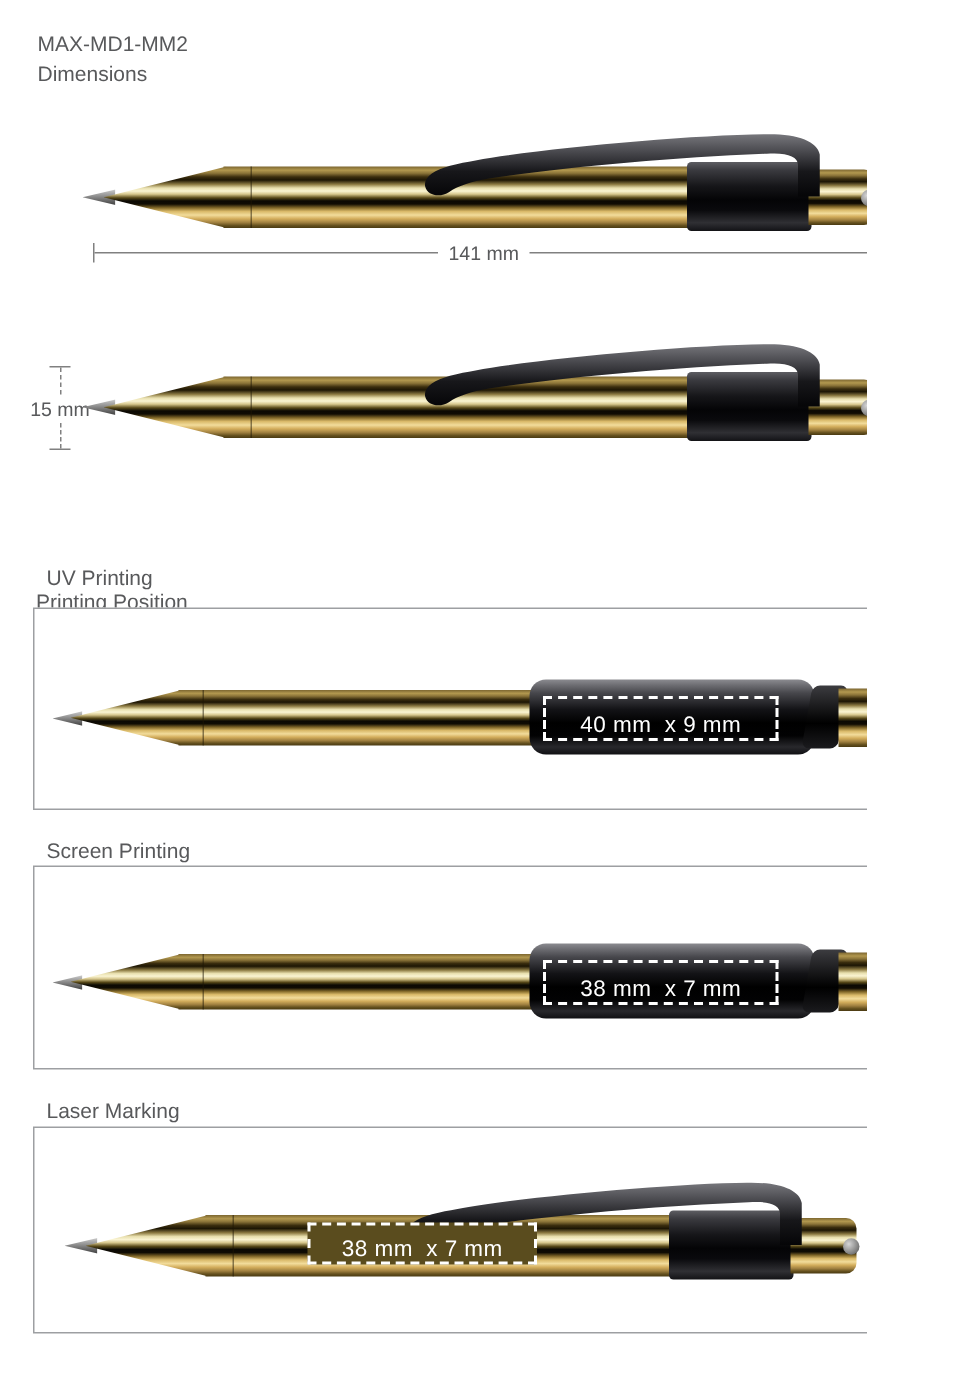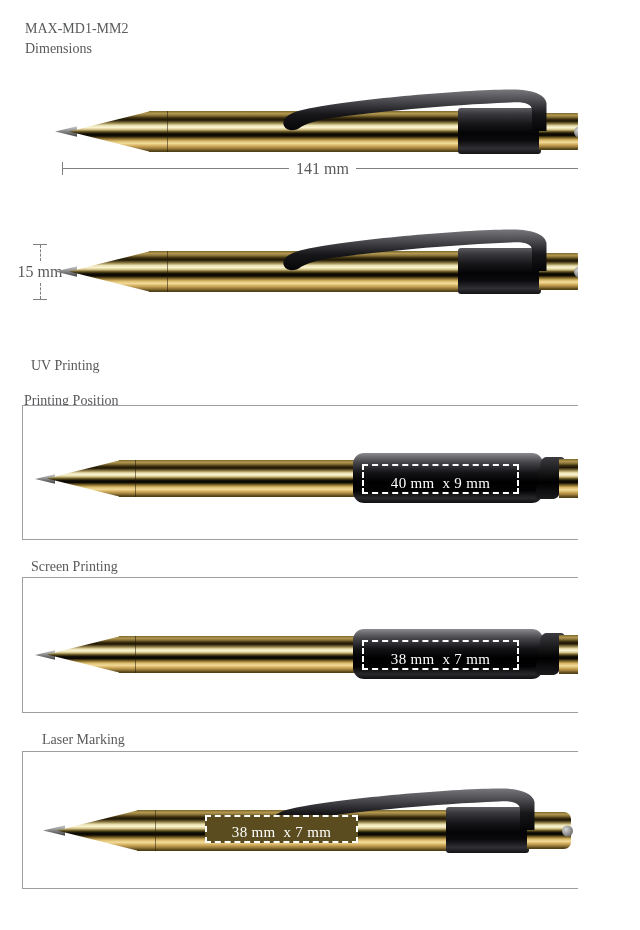--- a/index.html
+++ b/index.html
@@ -1,18 +1,18 @@
 <!DOCTYPE html>
 <html style="--text: #58595b; --box-border: #9d9fa2; --dim-line: #808080; --laser-area-bg: #5a4c1e; --print-label: #ffffff; --gold-highlight: #faf4d2; --gold-mid: #d3ad5c; --trim-black: #0a0a0c;"><head>
 <meta charset="utf-8">
 <style>
   html,body { margin:0; padding:0; background:#ffffff; }
   #page {
     position:relative; width:578px; height:930px; background:#ffffff;
-    font-family:Liberation Serif, serif; overflow:hidden;
+    font-family:Liberation Sans, sans-serif; overflow:hidden;
     color:var(--text,#58595b);
   }
 
   
   .header { position:absolute; left:25px; top:19px; line-height:20px; font-size:14px; color:var(--text,#58595b); }
   .small-heading { position:absolute; font-size:14px; color:var(--text,#58595b); }
 
   
   .pbox { position:absolute; left:22px; width:590px; box-sizing:border-box;
           border:1px solid var(--box-border,#9d9fa2); background:#fff; z-index:1; }
@@ -69,21 +69,21 @@
   .area-label { color:var(--print-label,#ffffff); font-size:15px; white-space:pre; letter-spacing:.3px; }
   .penB .print-area { left:327px; top:16px; width:157px; height:30px; }
   .print-area.laser { left:162px; top:31px; width:153px; height:28px;
     background:var(--laser-area-bg,#5a4c1e); }
 
   
   .dim-h { position:absolute; left:62px; top:161px; width:521px; height:15px;
     display:flex; align-items:center; }
   .tickv { width:1px; height:13px; background:var(--dim-line,#808080); }
   .hline { flex:1; height:1px; background:var(--dim-line,#808080); }
-  .dim-label { color:var(--text,#58595b); font-size:16px; padding:0 7px; white-space:nowrap; }
+  .dim-label { color:var(--text,#58595b); font-size:13px; padding:0 7px; white-space:nowrap; }
   .dim-v { position:absolute; left:17px; top:244px; width:46px; height:56px;
     display:flex; flex-direction:column; align-items:center; }
   .tickh { width:14px; height:1px; background:var(--dim-line,#808080); }
   .vdash { width:0; flex:1; border-left:1px dashed var(--dim-line,#808080); }
   .dim-v .dim-label { padding:2px 0; }
 </style>
 </head>
 <body>
 
 <div id="page">
@@ -148,21 +148,21 @@
   <div class="dim-v">
     <span class="tickh"></span>
     <span class="vdash"></span>
     <span class="dim-label">15 mm</span>
     <span class="vdash"></span>
     <span class="tickh"></span>
   </div>
 
   <div class="small-heading" style="left:24px; top:349px;margin-top:44px;">Printing Position</div>
 
-  <div class="small-heading" style="left:31px; top:358px;">UV Printing</div>
+  <div class="small-heading" style="left:31px; top:377px;">UV Printing</div>
   <div class="pbox" style="top:405px; height:135px;"></div>
   <div class="penB" style="left:35px; top:448px;">
     <div class="point"></div>
     <div class="cone gold"></div>
     <div class="barrel gold"></div>
     <div class="seam"></div>
     <div class="face"></div>
     <div class="hinge"></div>
     <div class="button gold"></div>
     <div class="print-area">
@@ -178,21 +178,21 @@
     <div class="barrel gold"></div>
     <div class="seam"></div>
     <div class="face"></div>
     <div class="hinge"></div>
     <div class="button gold"></div>
     <div class="print-area">
       <span class="area-label">38 mm  x 7 mm</span>
     </div>
   </div>
 
-  <div class="small-heading" style="left:42px; top:732px;">Laser Marking</div>
+  <div class="small-heading" style="left:31px; top:732px;">Laser Marking</div>
   <div class="pbox" style="top:751px; height:138px;"></div>
   <div class="penA" style="left:43px; top:784px;">
     <div class="point"></div>
     <div class="cone gold"></div>
     <div class="barrel gold"></div>
     <div class="seam"></div>
     <div class="ring"></div>
     <div class="button gold">
       <span class="end-disc"></span>
     </div>

